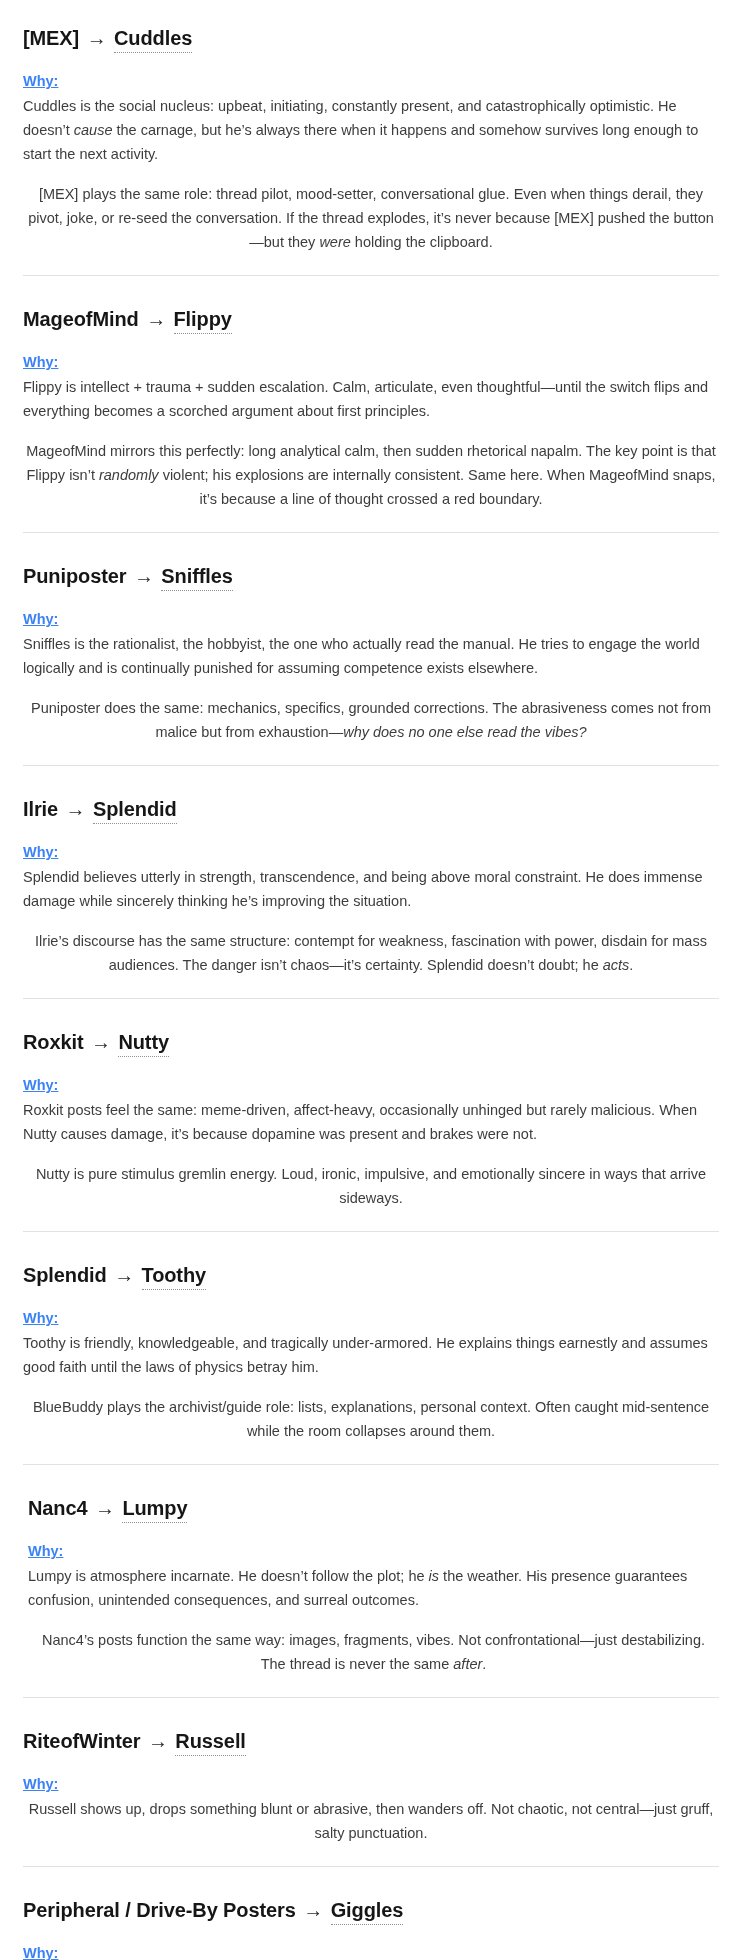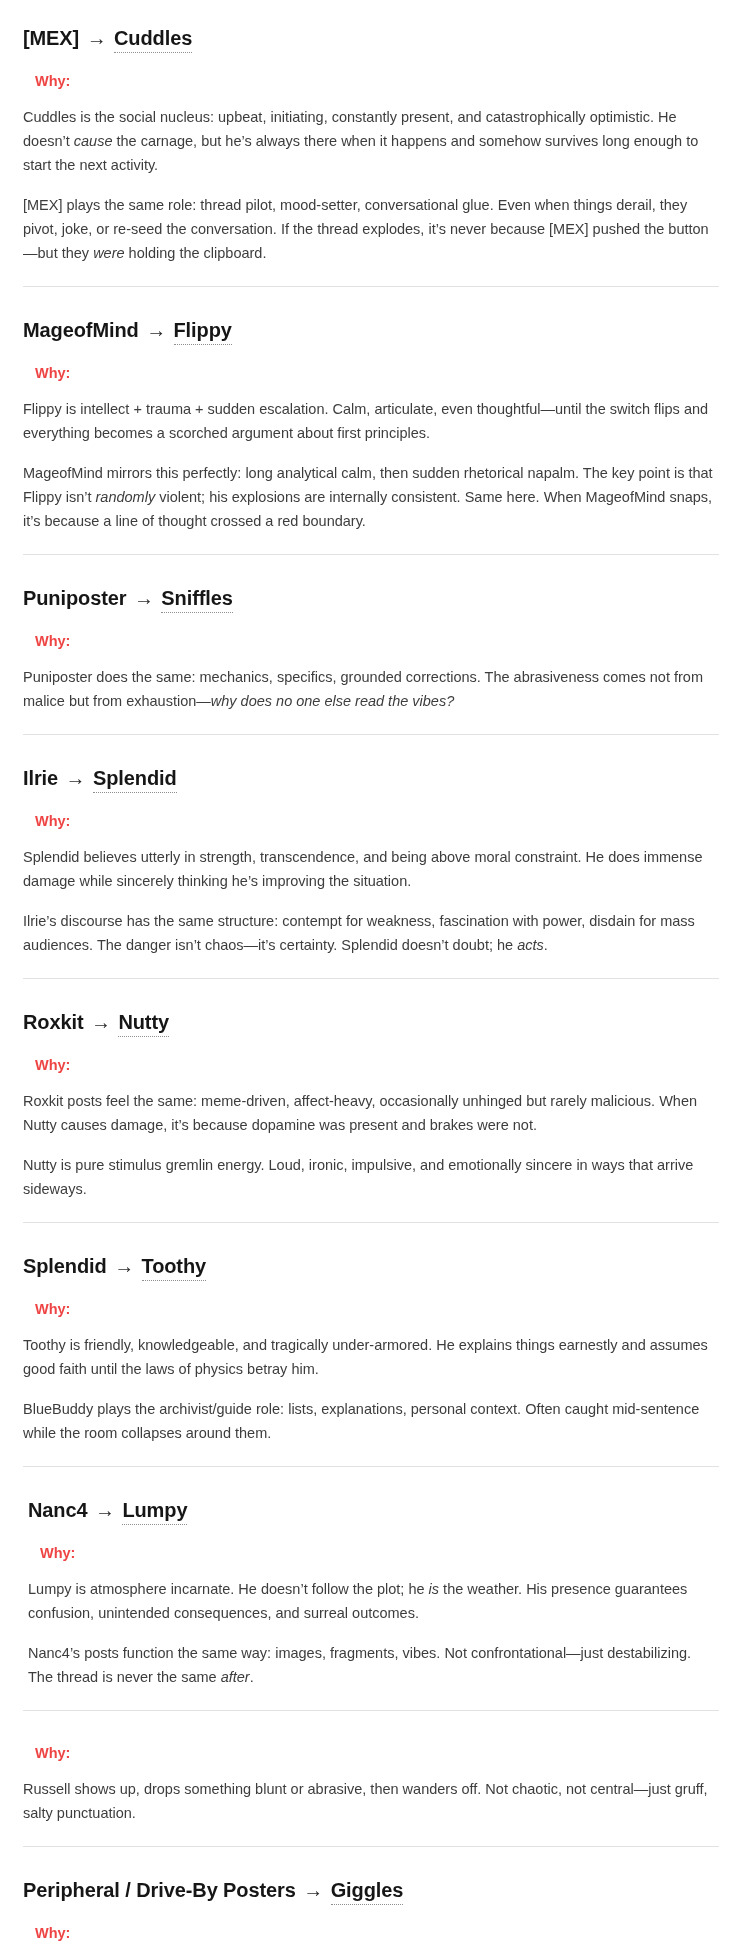--- a/index.html
+++ b/index.html
@@ -33,30 +33,31 @@
     padding: 0 2px;
   }
   .heading .target {
     border-bottom: 1px dotted #8f8f8f;
     padding-bottom: 3px;
   }
   .why {
     font-size: 14.5px;
     line-height: 24px;
     font-weight: 700;
-    color: #ef4444;
-    margin: 12px;
+    color: #3b82f6;
+    margin: 0;
+    text-decoration: underline;
   }
   .para {
     font-size: 14.5px;
     line-height: 24px;
     margin: 1px 0 16px 0;
     color: #3d3d3d;
   }
-  .paras .para:last-child { margin-bottom: 0; }
+  .paras .para:last-child { margin-bottom: 0; text-align: center; }
   .para em { font-style: italic; }
   .divider {
     height: 1px;
     background: #e2e2e2;
     border: none;
     margin: 21px 0 30px 0;
   }
 </style>
 </head>
 <body>
@@ -84,20 +85,21 @@
         <p class="para"><span>MageofMind mirrors this perfectly: long analytical calm, then sudden rhetorical napalm. The key point is that Flippy isn’t </span><em>randomly</em><span> violent; his explosions are internally consistent. Same here. When MageofMind snaps, it’s because a line of thought crossed a red boundary.</span></p>
       </div>
     </section>
   <div class="divider"></div>
     <section class="section">
       <h2 class="heading">
         <span class="source">Puniposter</span> <span class="arrow">→</span> <span class="target">Sniffles</span>
       </h2>
       <p class="why">Why:</p>
       <div class="paras">
+        <p class="para"><span>Sniffles is the rationalist, the hobbyist, the one who actually read the manual. He tries to engage the world logically and is continually punished for assuming competence exists elsewhere.</span></p>
         <p class="para"><span>Puniposter does the same: mechanics, specifics, grounded corrections. The abrasiveness comes not from malice but from exhaustion—</span><em>why does no one else read the vibes?</em></p>
       </div>
     </section>
   <div class="divider"></div>
     <section class="section">
       <h2 class="heading">
         <span class="source">Ilrie</span> <span class="arrow">→</span> <span class="target">Splendid</span>
       </h2>
       <p class="why">Why:</p>
       <div class="paras">
@@ -133,20 +135,23 @@
         <span class="source">Nanc4</span> <span class="arrow">→</span> <span class="target">Lumpy</span>
       </h2>
       <p class="why">Why:</p>
       <div class="paras">
         <p class="para"><span>Lumpy is atmosphere incarnate. He doesn’t follow the plot; he </span><em>is</em><span> the weather. His presence guarantees confusion, unintended consequences, and surreal outcomes.</span></p>
         <p class="para"><span>Nanc4’s posts function the same way: images, fragments, vibes. Not confrontational—just destabilizing. The thread is never the same </span><em>after</em><span>.</span></p>
       </div>
     </section>
   <div class="divider"></div>
     <section class="section">
+      <h2 class="heading">
+        <span class="source">RiteofWinter</span> <span class="arrow">→</span> <span class="target">Russell</span>
+      </h2>
       <p class="why">Why:</p>
       <div class="paras">
         <p class="para"><span>Russell shows up, drops something blunt or abrasive, then wanders off. Not chaotic, not central—just gruff, salty punctuation.</span></p>
       </div>
     </section>
   <div class="divider"></div>
     <section class="section">
       <h2 class="heading">
         <span class="source">Peripheral / Drive-By Posters</span> <span class="arrow">→</span> <span class="target">Giggles</span>
       </h2>

